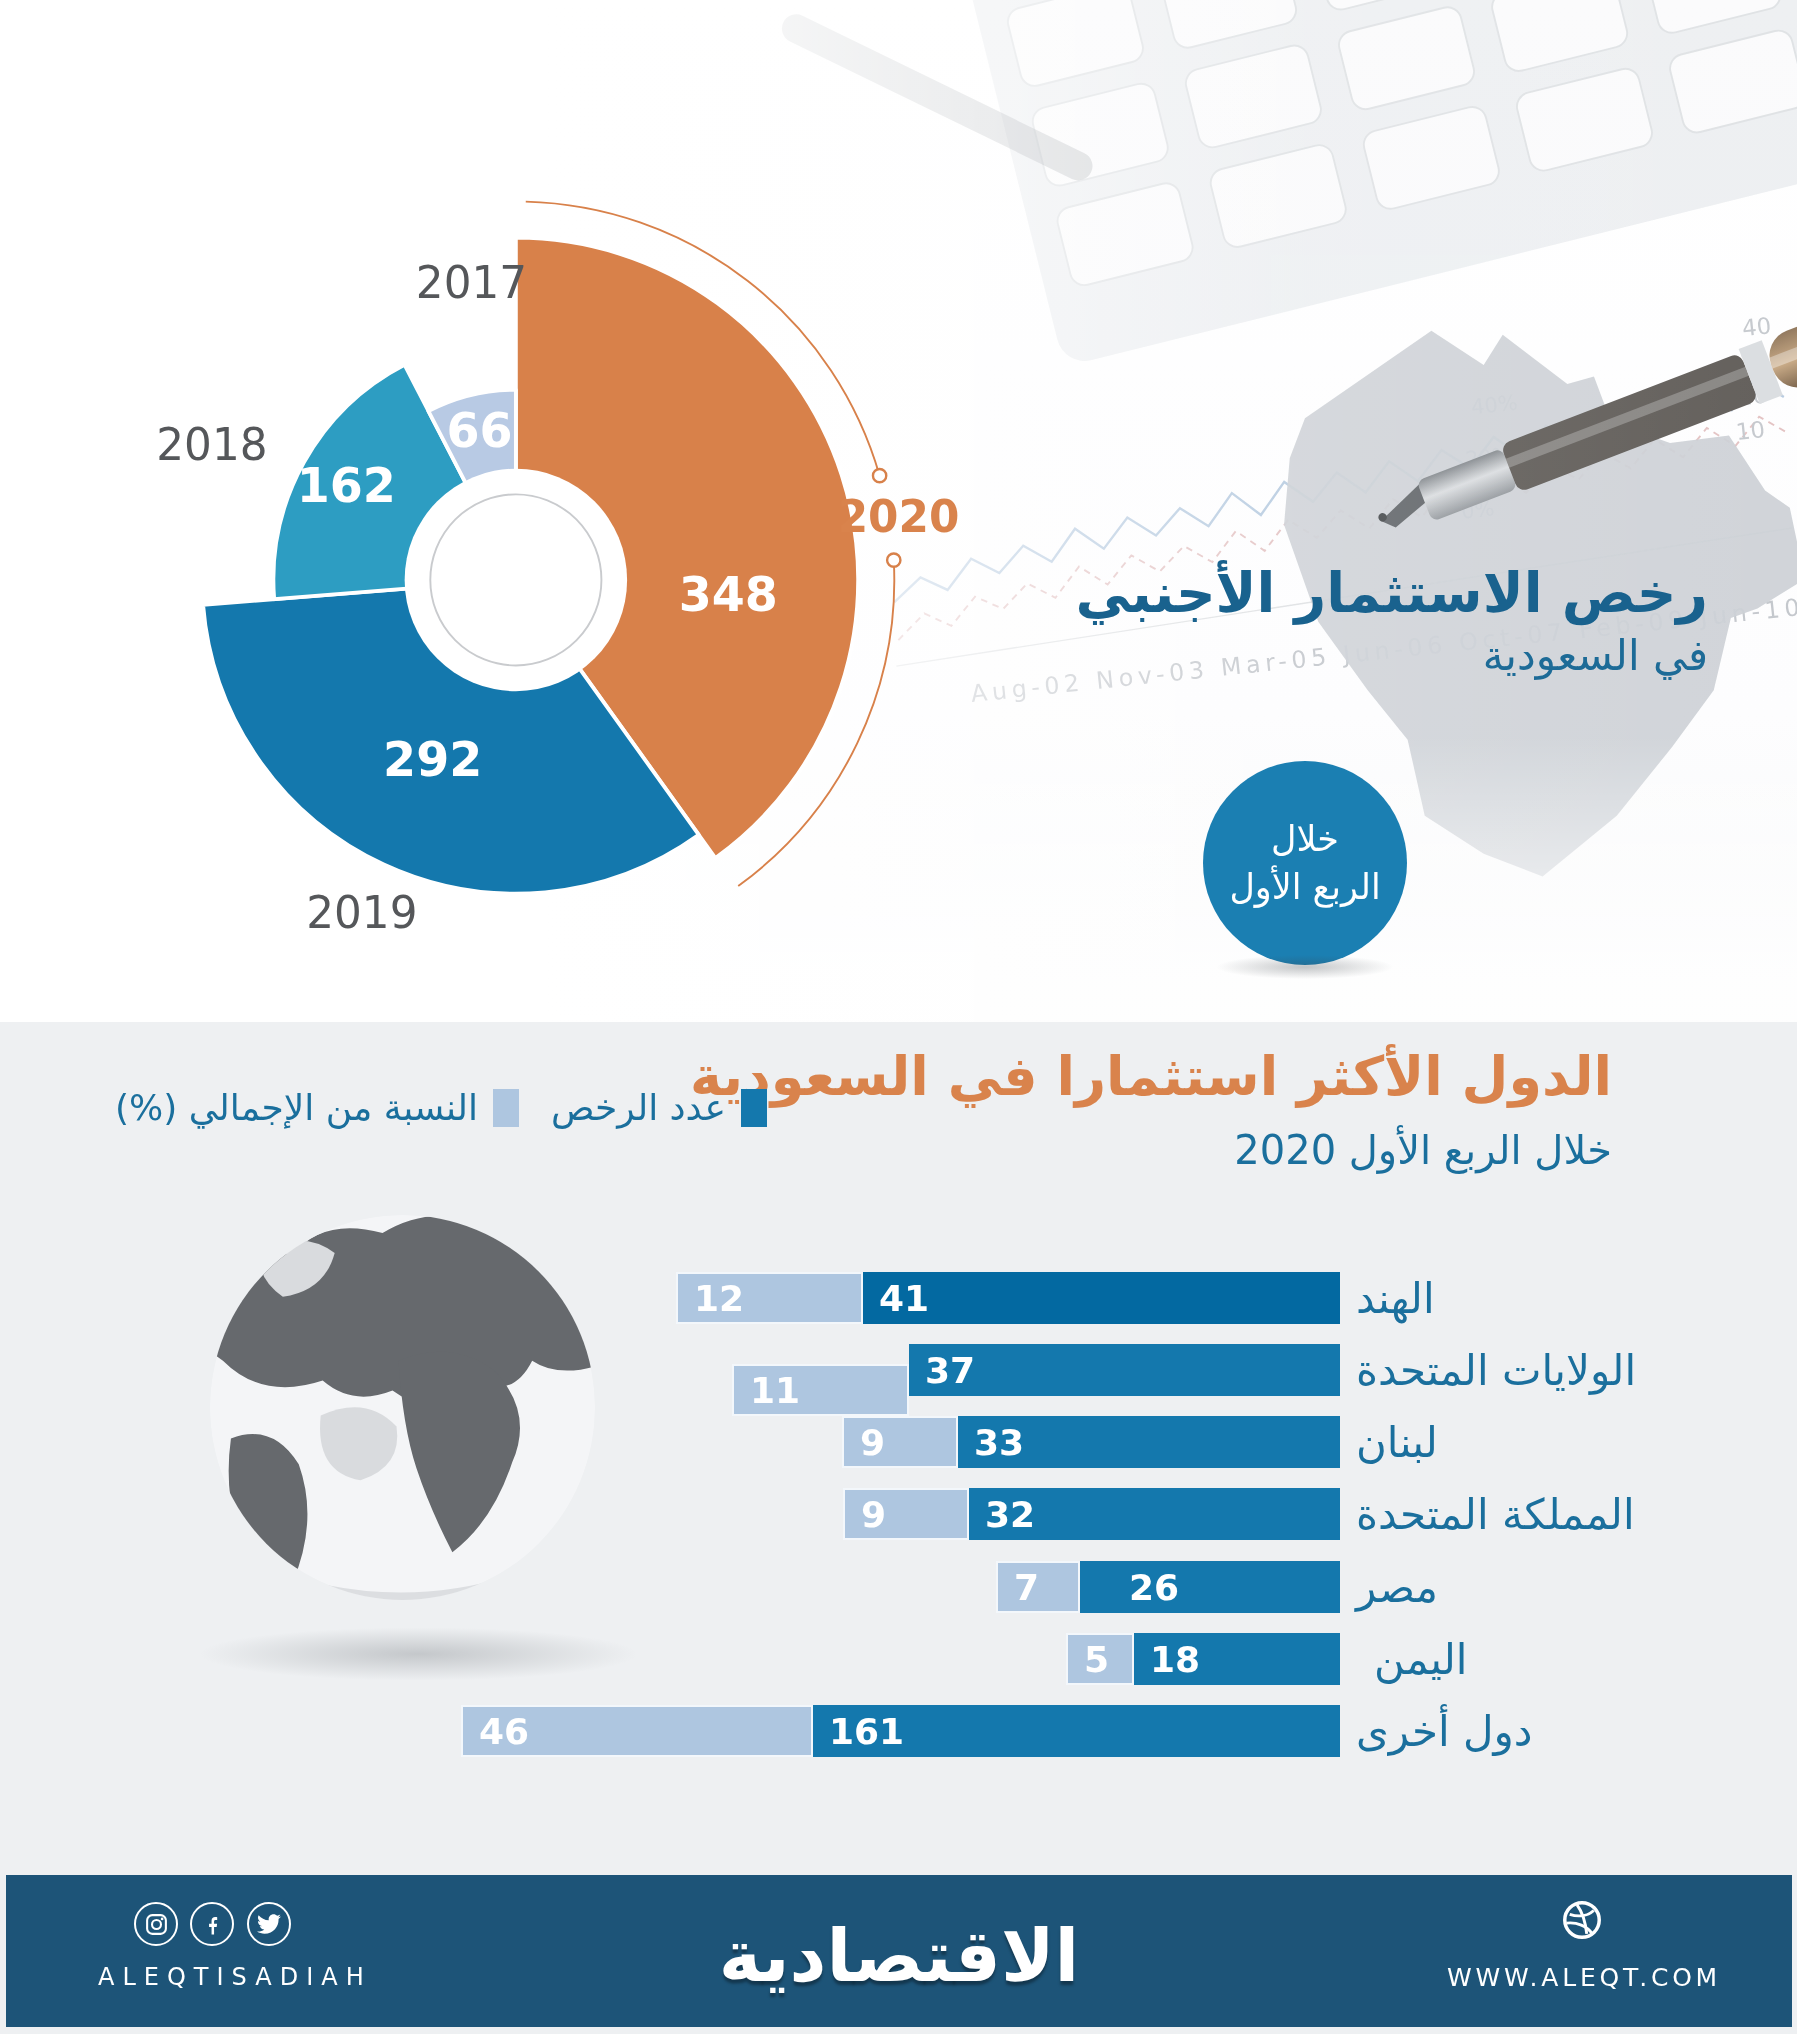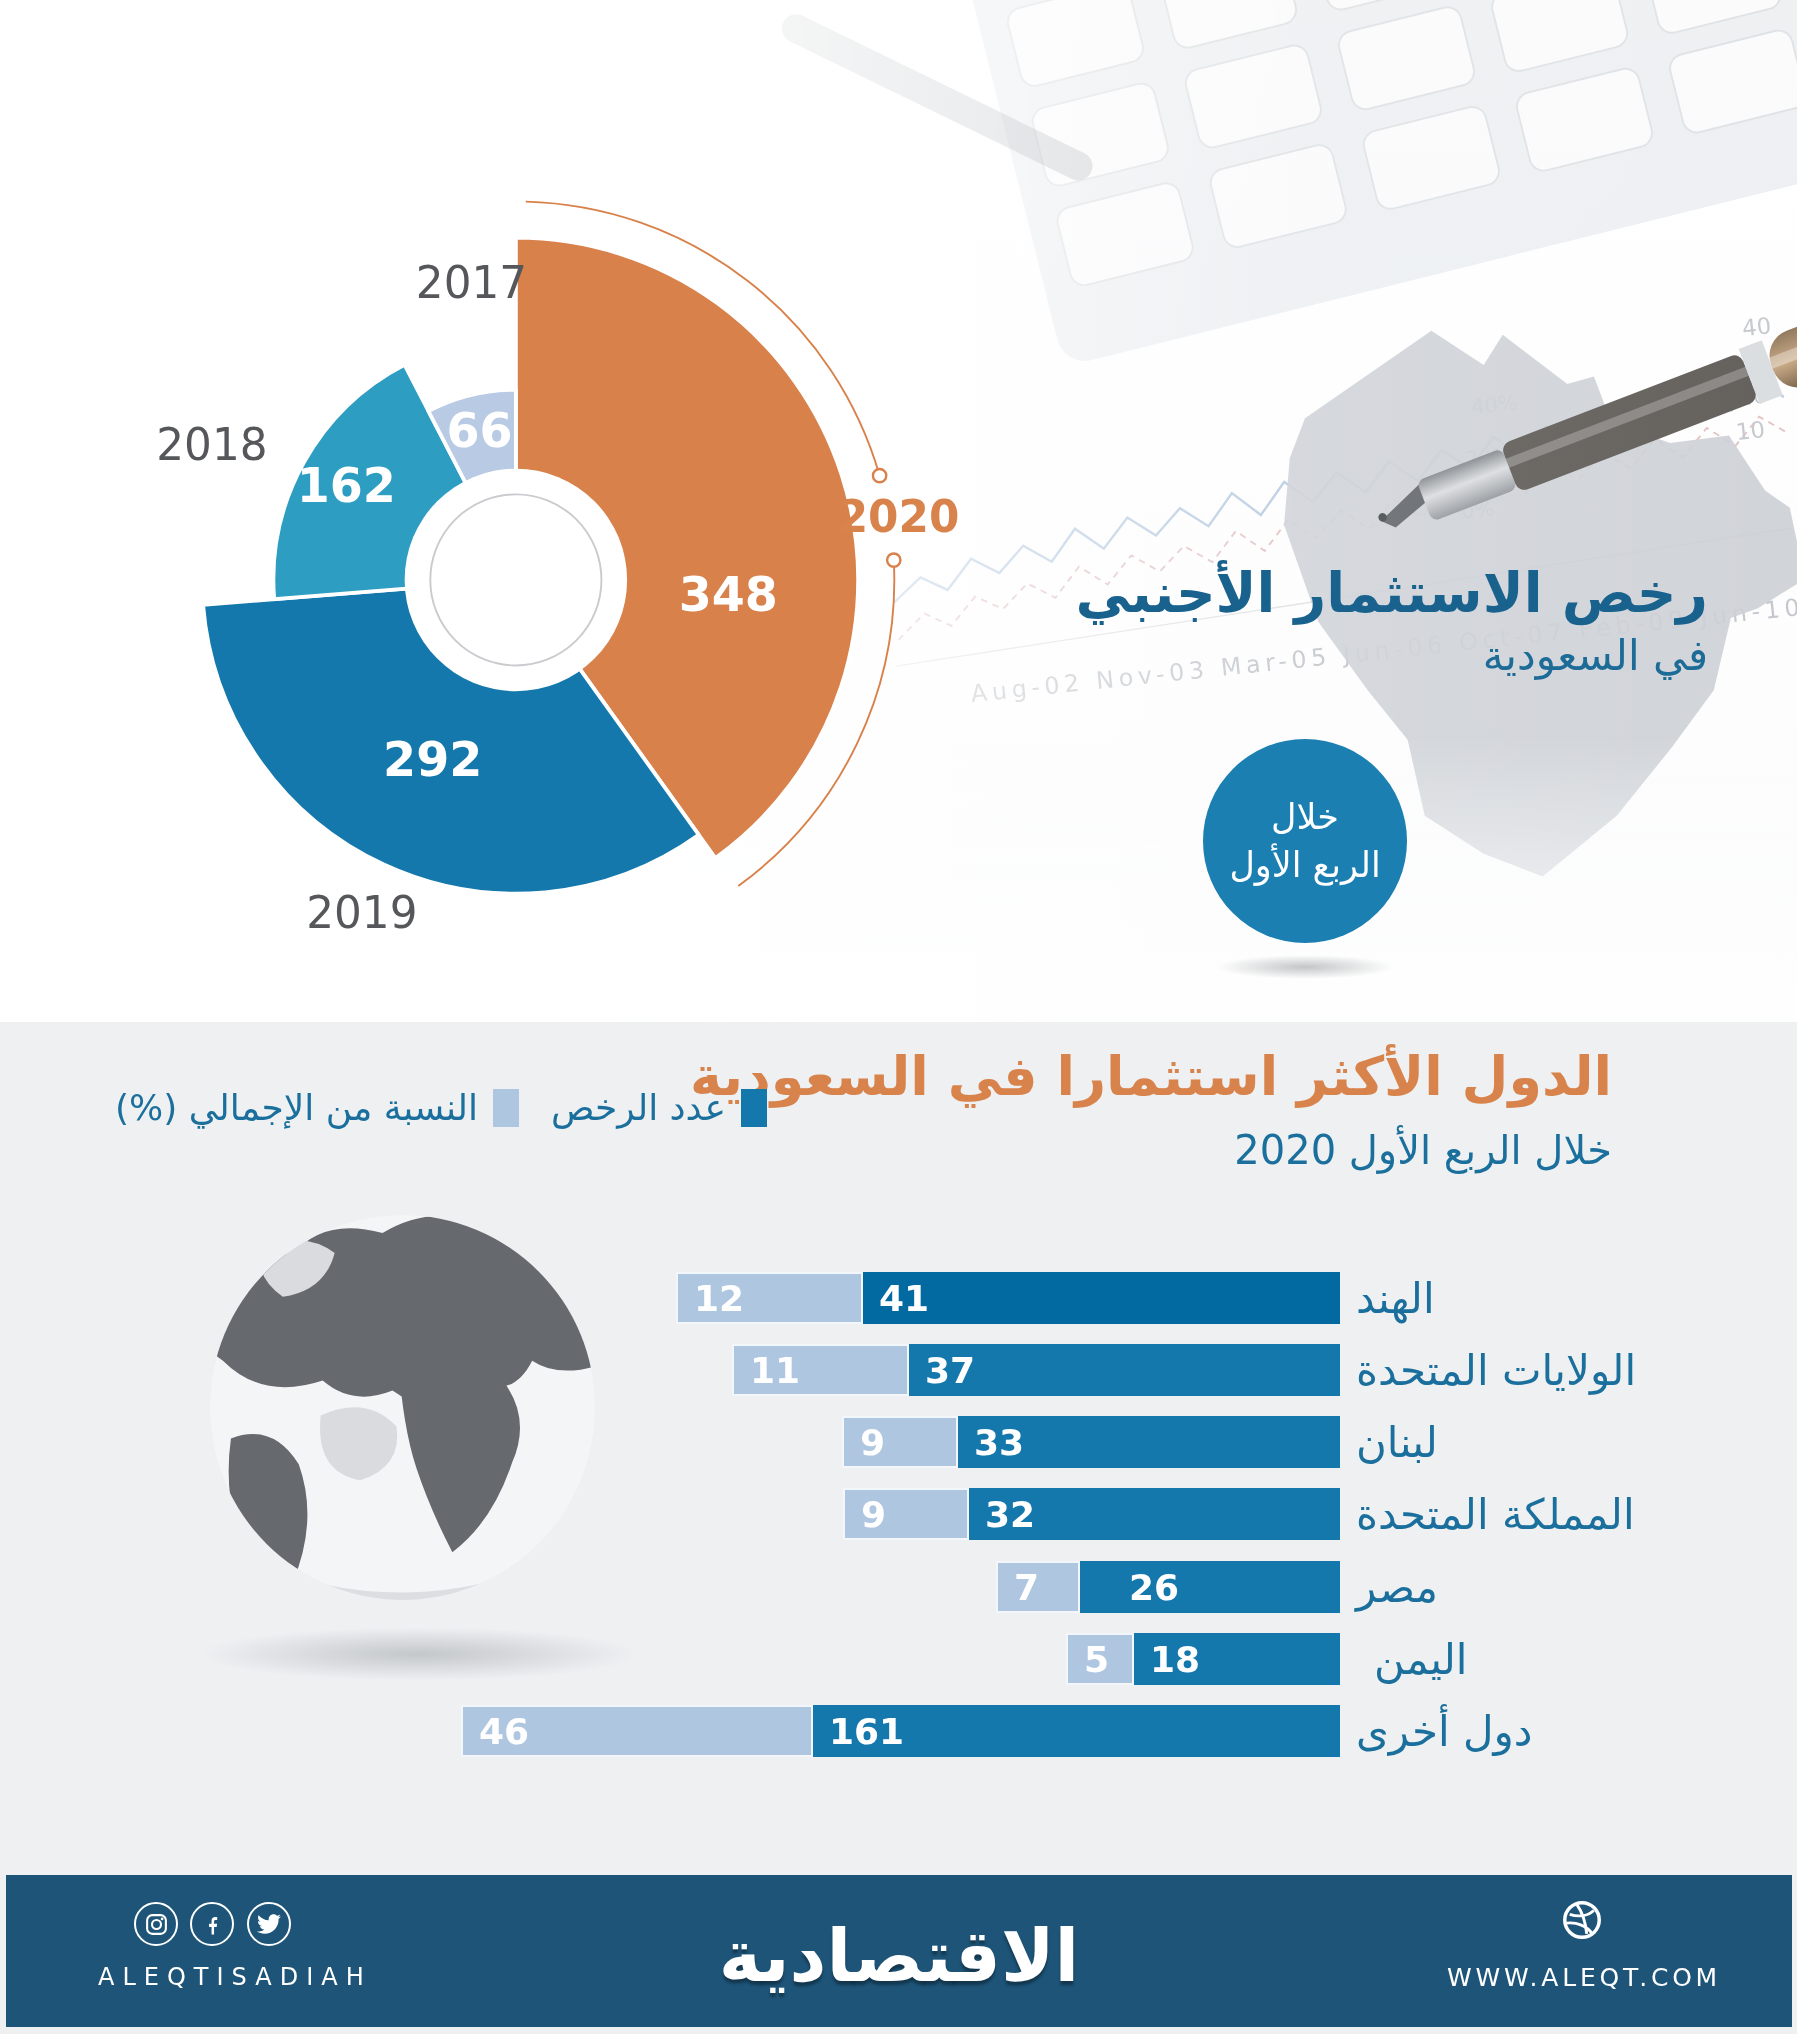--- a/index.html
+++ b/index.html
@@ -14,21 +14,21 @@
   .hero-bg{left:0;top:0;width:1798px;height:1022px;background:linear-gradient(180deg,#ffffff 0%,#fdfdfe 70%,#f7f8f9 100%);}
   #deco{left:0;top:0;width:1798px;height:1022px;opacity:.92;}
   .hero-fade{left:0;top:0;width:1798px;height:1022px;
     background:
       linear-gradient(to right,#ffffff 0%,#ffffff 30%,rgba(255,255,255,.55) 52%,rgba(255,255,255,.10) 72%,rgba(255,255,255,0) 100%),
       linear-gradient(to bottom,rgba(255,255,255,0) 72%,rgba(255,255,255,.85) 96%);}
   #donut{left:0;top:0;width:1798px;height:1022px;pointer-events:none;}
   .hero-titles{right:90px;top:563px;text-align:right;direction:rtl;}
   .hero-title{font-size:55px;font-weight:bold;color:#19628e;letter-spacing:0;line-height:1.1;}
   .hero-sub{font-size:42px;font-weight:500;color:#1d6b97;margin-top:7.6px;}
-  .badge{left:1203px;top:739px;width:204px;height:204px;border-radius:50%;background:#1b7fb2;
+  .badge{left:1203px;top:761px;width:204px;height:204px;border-radius:50%;background:#1b7fb2;
     display:flex;flex-direction:column;align-items:center;justify-content:center;gap:7.6px;
     color:#ffffff;direction:rtl;text-align:left;}
   .badge div{font-size:35px;font-weight:500;line-height:1.15;}
   .badge-shadow{left:1187px;top:951px;width:236px;height:32px;border-radius:50%;
     background:radial-gradient(closest-side,rgba(60,66,72,.30),rgba(60,66,72,0) 75%);}
   
   .sec2-bg{left:0;top:1022px;width:1798px;height:1012px;background:#eef0f2;}
   .sec2-titles{right:186px;top:1046px;text-align:right;direction:rtl;}
   .sec2-title{font-size:54px;font-weight:bold;color:#d9834c;line-height:1.15;}
   .sec2-sub{font-size:40px;font-weight:500;color:#1a6f9d;margin-top:19px;margin-left:25px;}
@@ -204,21 +204,21 @@
       <div class="bar-row" style="top: 1272px;">
         <div class="seg light" style="width: 187px; background: rgb(174, 198, 224);">
           <span>12</span>
         </div>
         <div class="seg dark" style="width: 477px; background: #0369a1;">
           <span>41</span>
         </div>
       </div>
       <div class="country" style="top: 1272px;">الهند</div>
       <div class="bar-row" style="top: 1344px;">
-        <div class="seg light" style="width: 177px; background: rgb(174, 198, 224);">
+        <div class="seg light" style="width: 177px; background: rgb(174, 198, 224); margin-top: 20px;">
           <span>11</span>
         </div>
         <div class="seg dark" style="width: 431px; background: rgb(20, 120, 173);">
           <span>37</span>
         </div>
       </div>
       <div class="country" style="top: 1344px;">الولايات المتحدة</div>
       <div class="bar-row" style="top: 1416px;">
         <div class="seg light" style="width: 116px; background: rgb(174, 198, 224);">
           <span>9</span>

